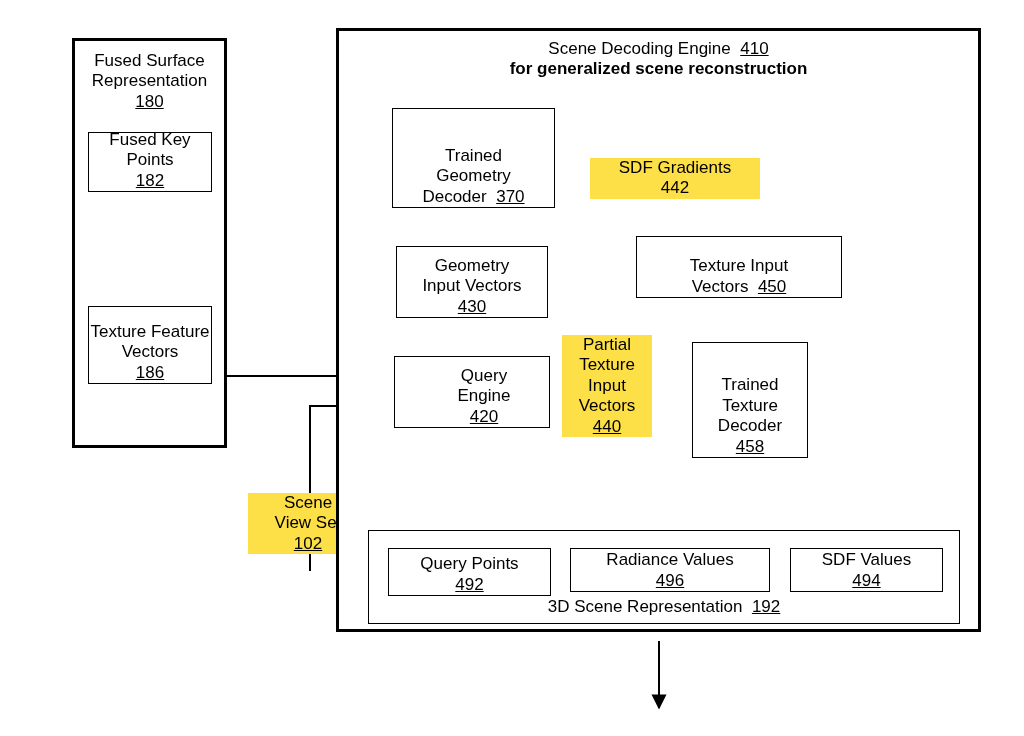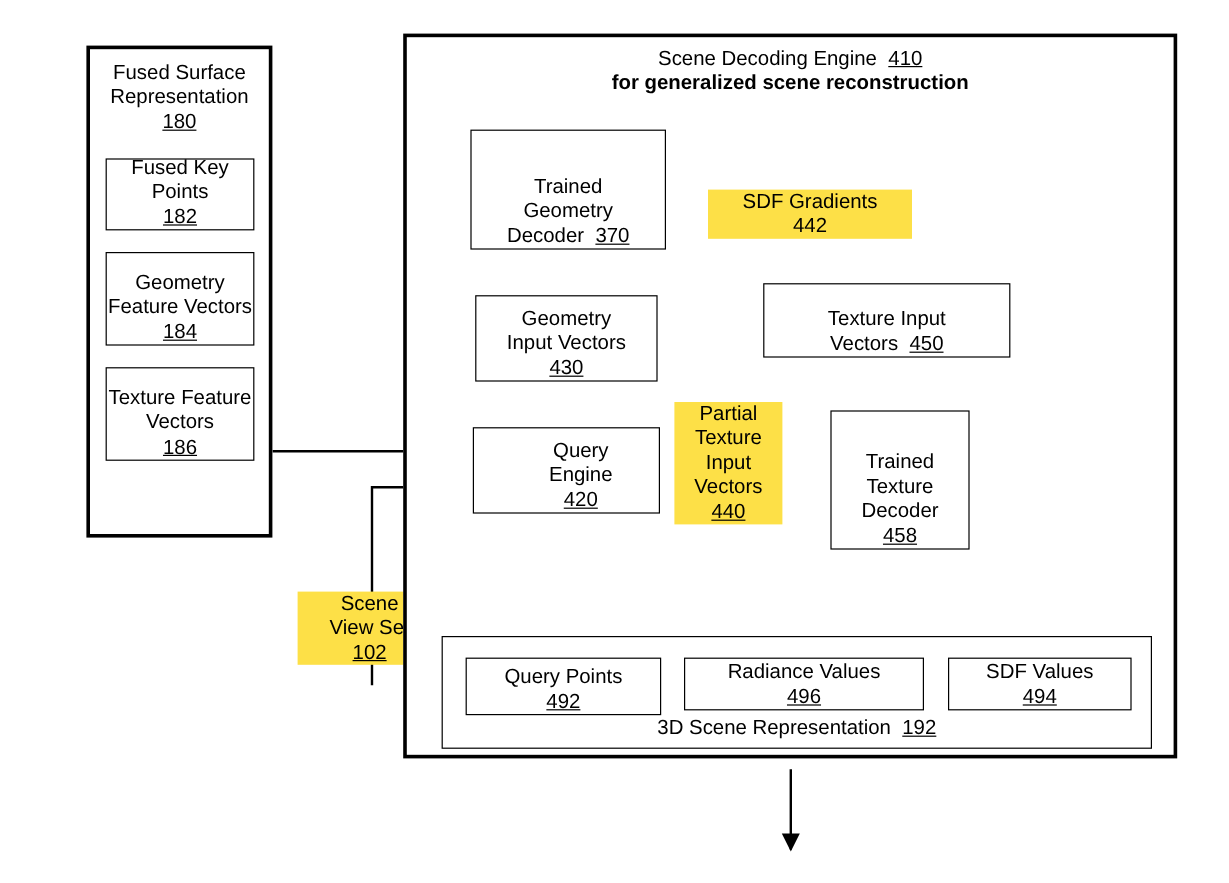--- a/index.html
+++ b/index.html
@@ -85,24 +85,20 @@
 
 <div class="box thick" style="left:72px; top:38px; width:155px; height:410px; justify-content:flex-start; padding-top:10px;">
   <div>
     <span>Fused Surface Representation</span><br>
     <span class="u">180</span>
   </div>
 </div>
 <div class="box thin" style="left:88px; top:132px; width:124px; height:60px;">
   <span>Fused Key Points</span>
   <span class="u">182</span>
-</div>
-<div class="box thin" style="left:88px; top:210px; width:124px; height:78px;">
-  <span>Geometry Feature Vectors</span>
-  <span class="u">184</span>
 </div>
 <div class="box thin" style="left:88px; top:306px; width:124px; height:78px;">
   <span>Texture Feature Vectors</span>
   <span class="u">186</span>
 </div>
 
 <div class="label" style="left:248px; top:493px; width:120px;">
   <span>Scene</span><br>
   <span>View Set</span><br>
   <span class="u">102</span>

